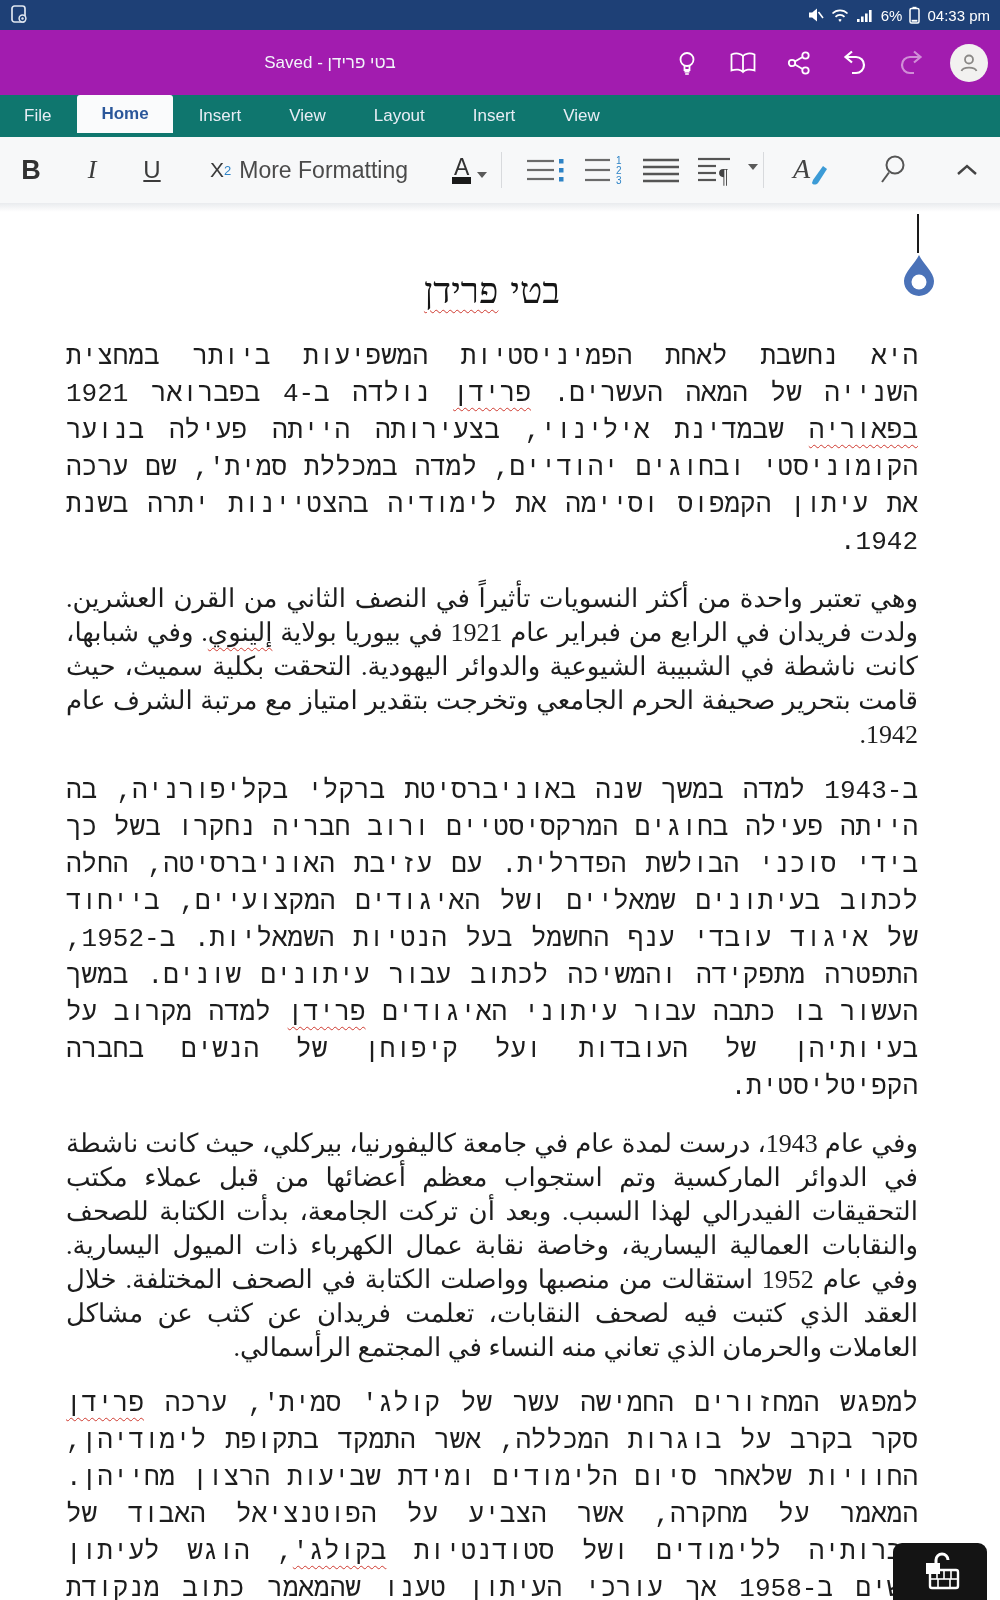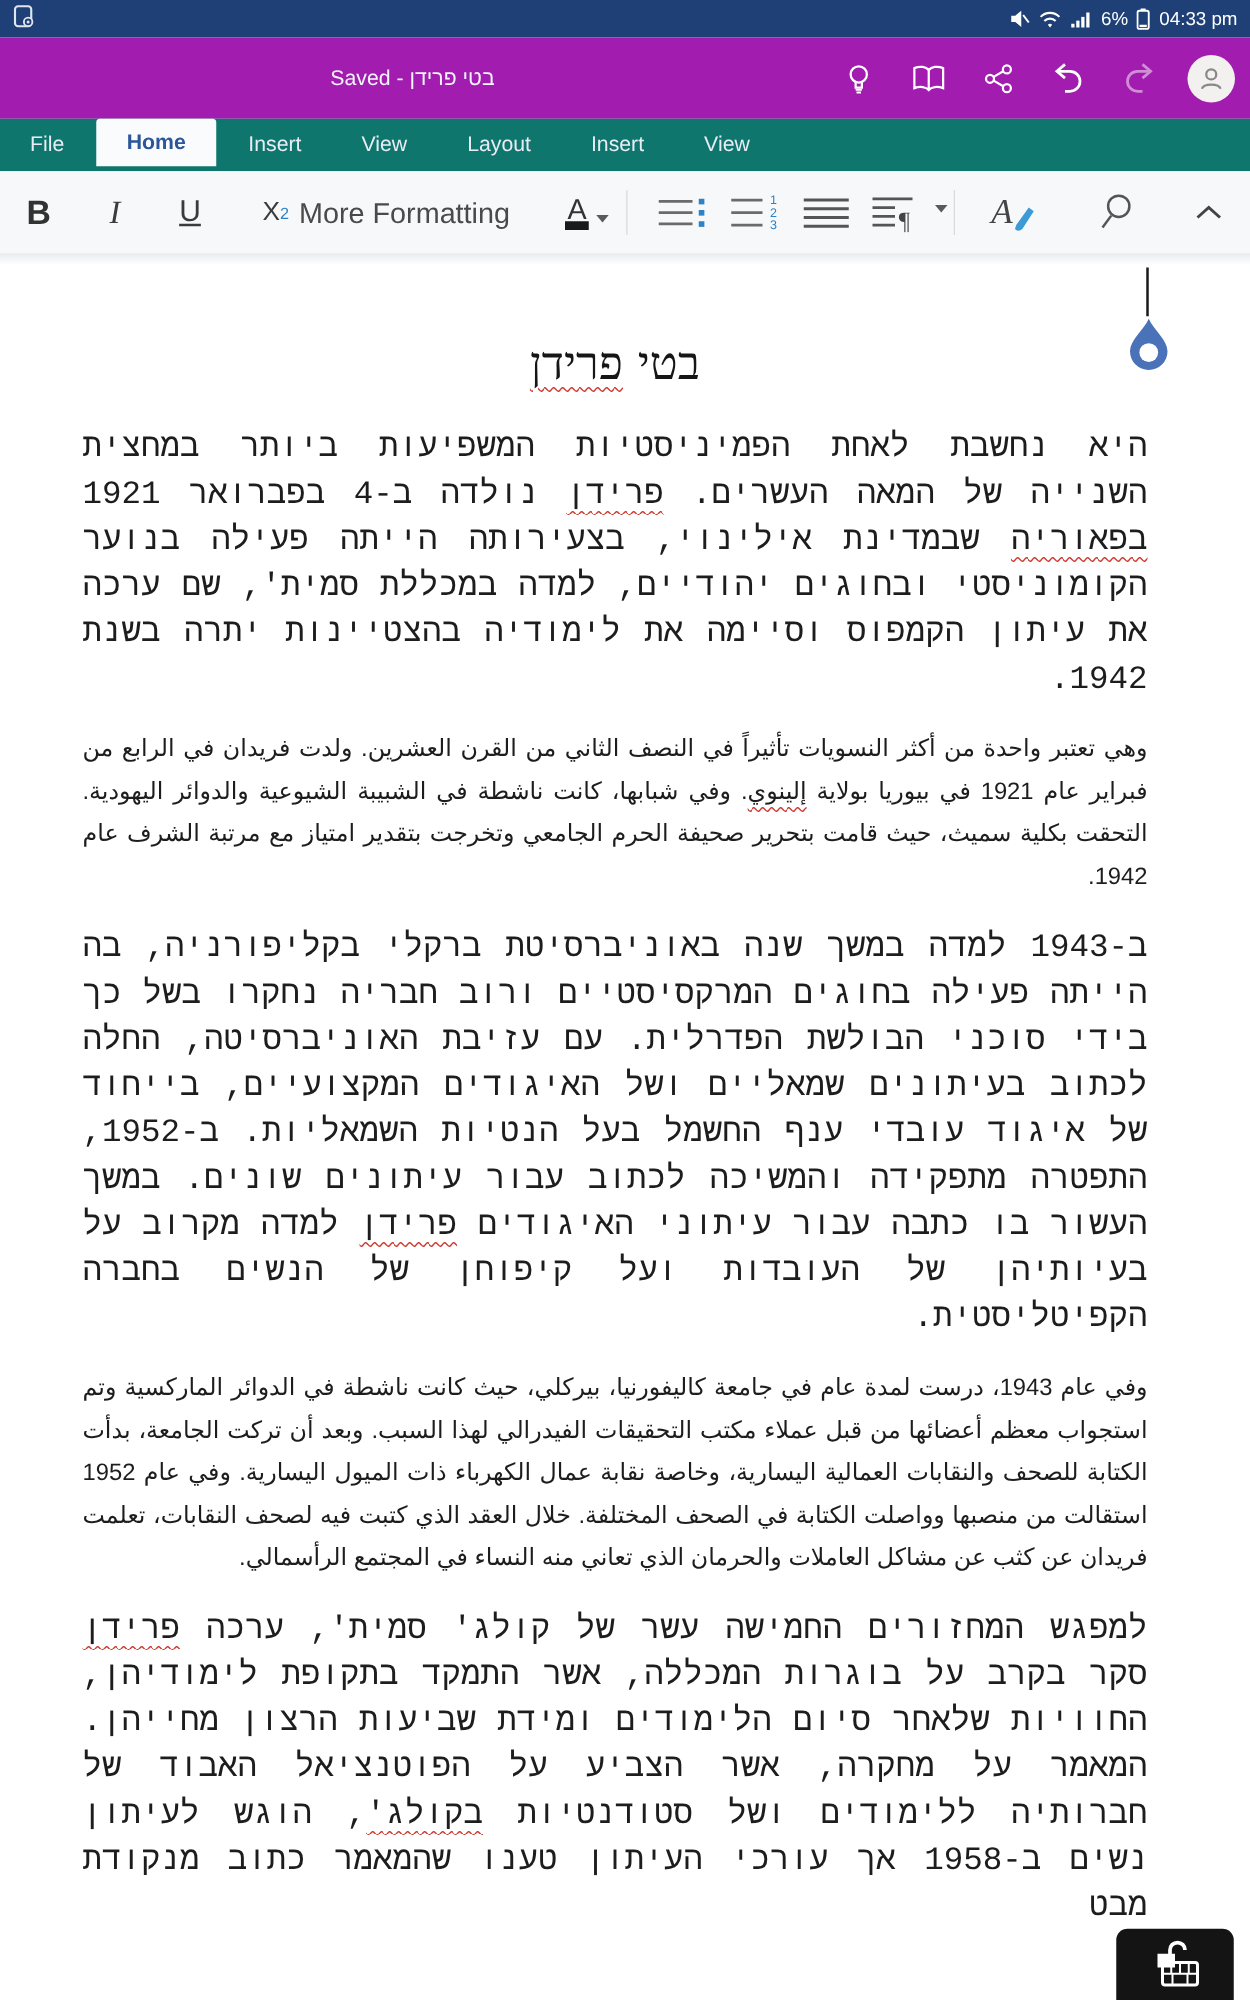--- a/index.html
+++ b/index.html
@@ -78,22 +78,22 @@
   .doc-heading{
     font-family:"DejaVu Serif","Liberation Serif",serif;
     font-size:37px;font-weight:500;text-align:center;margin:0 0 27px 0;color:#161616;
   }
   .para{margin:0 0 21px 0;text-align:justify;}
   .para-he{
     font-family:Liberation Mono, monospace;
     font-size:26px;line-height:37px;
   }
   .para-ar{
-    font-family:Liberation Sans, sans-serif;
-    font-size:19px;line-height:34px;
+    font-family:Liberation Serif, serif;
+    font-size:26px;line-height:34px;
   }
   .misspelled{
     text-decoration-line:underline;text-decoration-style:wavy;
     text-decoration-color:#cf3a30;text-decoration-thickness:1px;
     text-underline-offset:6px;
   }
   
   .cursor-line{position:absolute;left:917px;top:11px;width:2px;height:39px;background:#1a1a1a;}
   .cursor-handle{position:absolute;left:900px;top:50px;}
   

